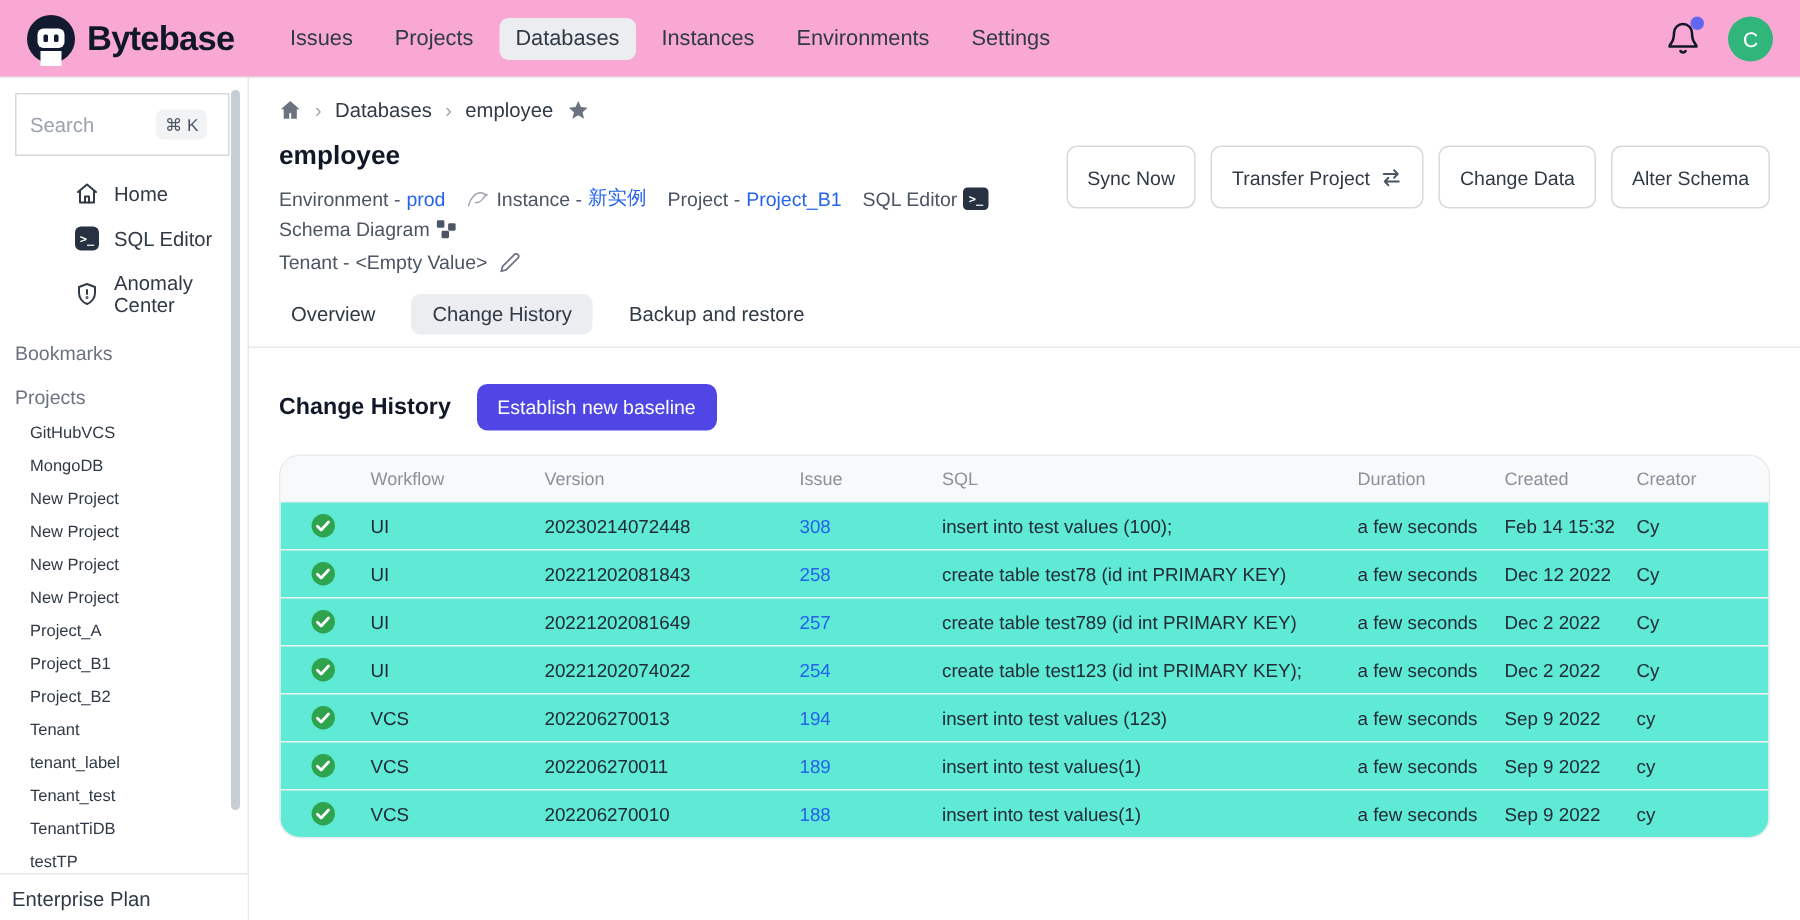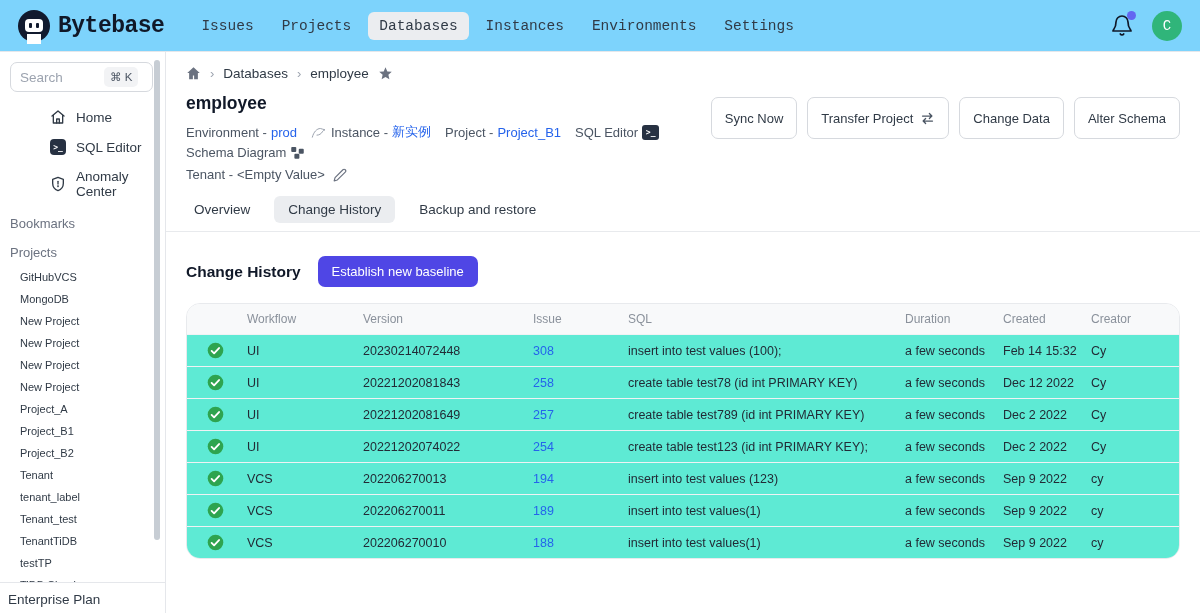--- a/index.html
+++ b/index.html
@@ -1,21 +1,21 @@
 <!DOCTYPE html>
 <html><head>
 <meta charset="utf-8">
 <style>
   * { margin:0; padding:0; box-sizing:border-box; }
   html,body { width:1200px; height:613px; overflow:hidden; background:#fff;
     font-family:"Liberation Sans", sans-serif; color:#1f2937; }
 
   
   .topbar { height:52px; display:flex; align-items:center; padding:0 18px;
-    border-bottom:1px solid #e5e7eb; background:#7dd3fc;font-family:Liberation Mono, monospace; }
+    border-bottom:1px solid #e5e7eb; background:#f9a8d4; }
   .brand { display:flex; align-items:center; gap:8px; cursor:pointer; }
   .logo-mark { width:32px; height:32px; position:relative; }
   .logo-circle { position:absolute; inset:0; background:#111a2e; border-radius:50%; }
   .logo-circle:after { content:""; position:absolute; left:9px; bottom:-2px; width:14px; height:10px; background:#fff; }
   .logo-face { position:absolute; left:7px; top:9px; width:18px; height:13px; background:#fff; border-radius:4px; }
   .logo-face i { position:absolute; top:4px; width:3px; height:5px; background:#111a2e; border-radius:1px; }
   .logo-face i.l { left:4px; } .logo-face i.r { right:4px; }
   .brand-text { font-size:23px; font-weight:bold; color:#101828; letter-spacing:-0.5px; }
   .topnav { display:flex; align-items:center; gap:6px; margin-left:26px; }
   .topnav-item { font-size:14.5px; color:#303a46; padding:6px 11px; border-radius:6px; cursor:pointer; }
@@ -25,21 +25,21 @@
   .bell-dot { position:absolute; top:-3px; right:-2px; width:9px; height:9px; border-radius:50%; }
   .avatar { width:30px; height:30px; border-radius:50%; color:#fff; font-size:14px;
     display:flex; align-items:center; justify-content:center; cursor:pointer; }
 
   
   .shell { display:flex; height:561px; }
   .sidebar { width:166px; border-right:1px solid #e5e7eb; position:relative; padding-top:10px; flex-shrink:0; }
   .main { flex:1; padding:10px 20px 0 20px; overflow:hidden; }
 
   
-  .search-box { margin:0 12px 10px 10px; height:30px; border:1px solid #d6d9de; border-radius:7px;
+  .search-box { margin:0 12px 10px 10px; height:42px; border:1px solid #d6d9de; border-radius:0;
     display:flex; align-items:center; padding:0 4px 0 9px; background:#fff; cursor:text; }
   .search-box input { border:none; outline:none; width:84px; font-size:13.5px; color:#374151;
     font-family:"Liberation Sans", sans-serif; }
   .search-box input::placeholder { color:#9ca3af; }
   .kbd { font-size:11.5px; color:#4b5563; background:#f2f3f5; border-radius:5px; padding:3px 6px; white-space:nowrap; }
   .snav-item { display:flex; align-items:center; gap:10px; padding:7px 14px; font-size:13.5px; color:#303a46; cursor:pointer;margin-left:36px; }
   .snav-item svg { flex-shrink:0; }
   .side-section { padding:10px 14px 4px 10px; font-size:13px; color:#6b7280; }
   .proj-list { padding:2px 0 0 0; }
   .proj-item { padding:3.5px 8px 3.5px 20px; font-size:11px; color:#303a46; cursor:pointer; line-height:15px; }

